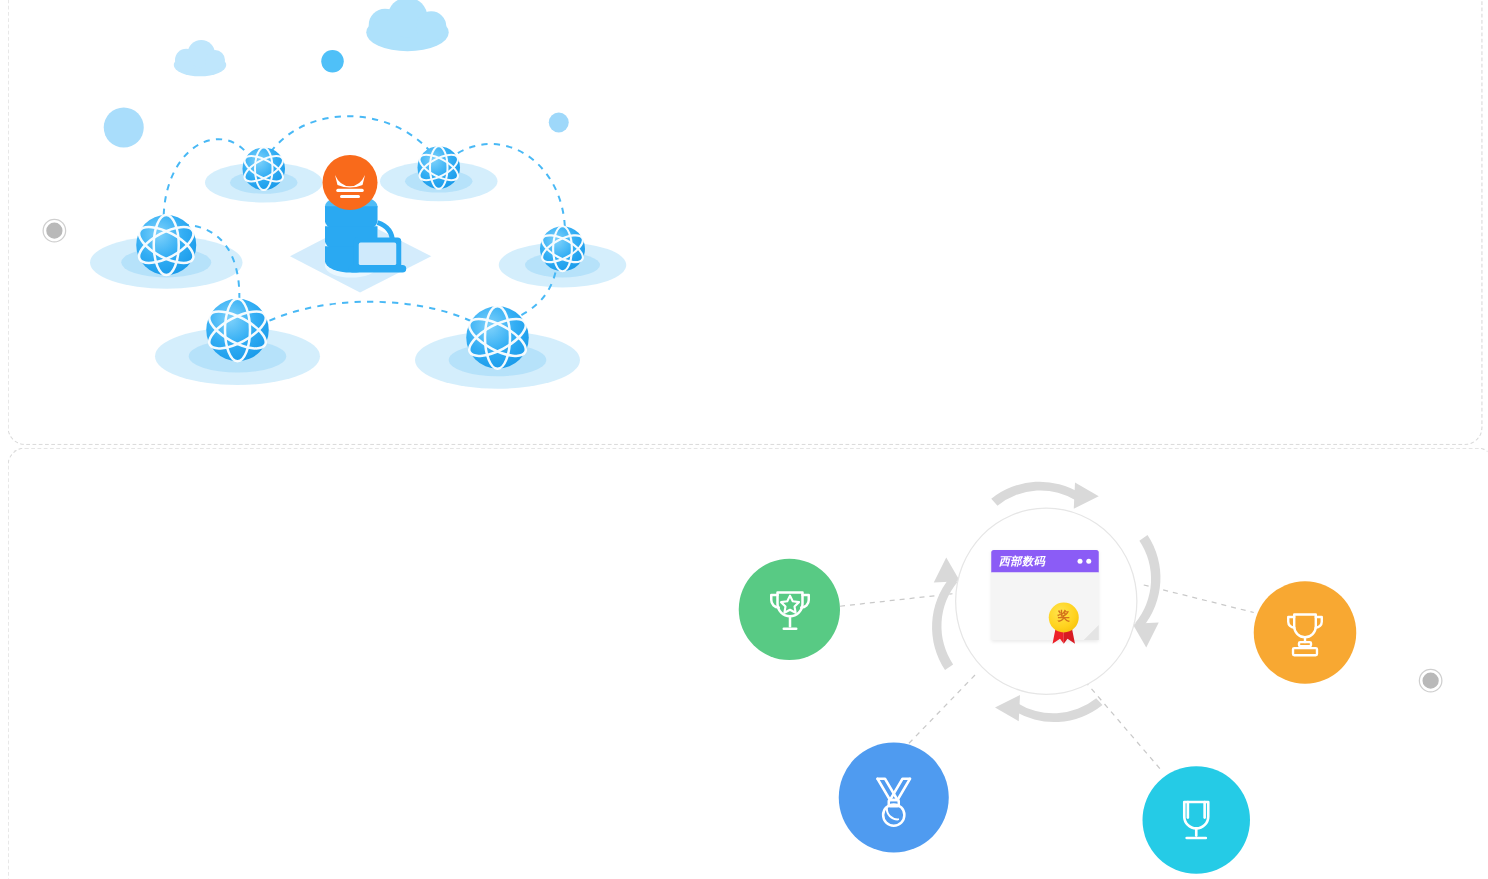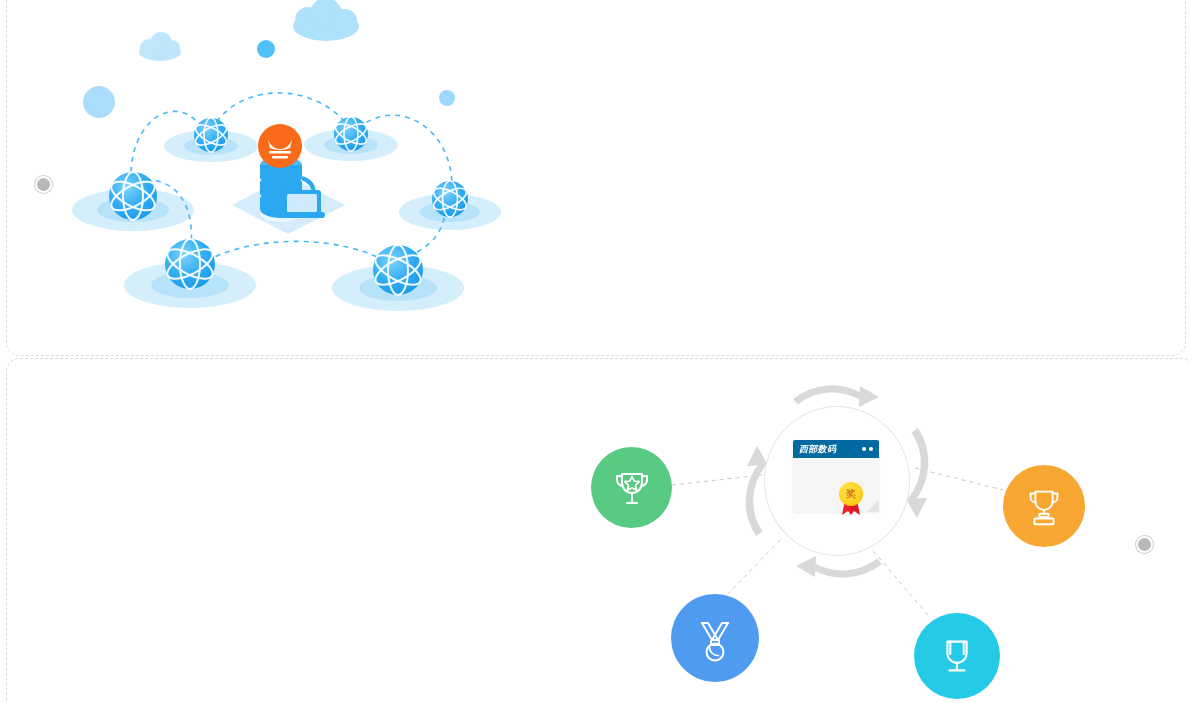--- a/index.html
+++ b/index.html
@@ -61,21 +61,21 @@
   }
   
   #browser-mock{
     position:absolute;left:793px;top:440px;width:86px;height:72px;
     background:#f4f4f4;
     box-shadow:0 1px 3px rgba(0,0,0,.08);
     border-radius:2px;
     overflow:visible;
   }
   #browser-titlebar{
-    height:18px;background:#0369a1;
+    height:18px;background:#8b5cf6;
     display:flex;align-items:center;justify-content:space-between;
     padding:0 6px;box-sizing:border-box;
     border-radius:2px 2px 0 0;
   }
   #browser-title{
     color:#ffffff;font-size:9px;font-weight:bold;font-style:italic;
     letter-spacing:.3px;line-height:18px;white-space:nowrap;
   }
   .tb-dots{display:flex;gap:3px;}
   .tb-dot{width:4px;height:4px;border-radius:50%;background:#ffffff;}

